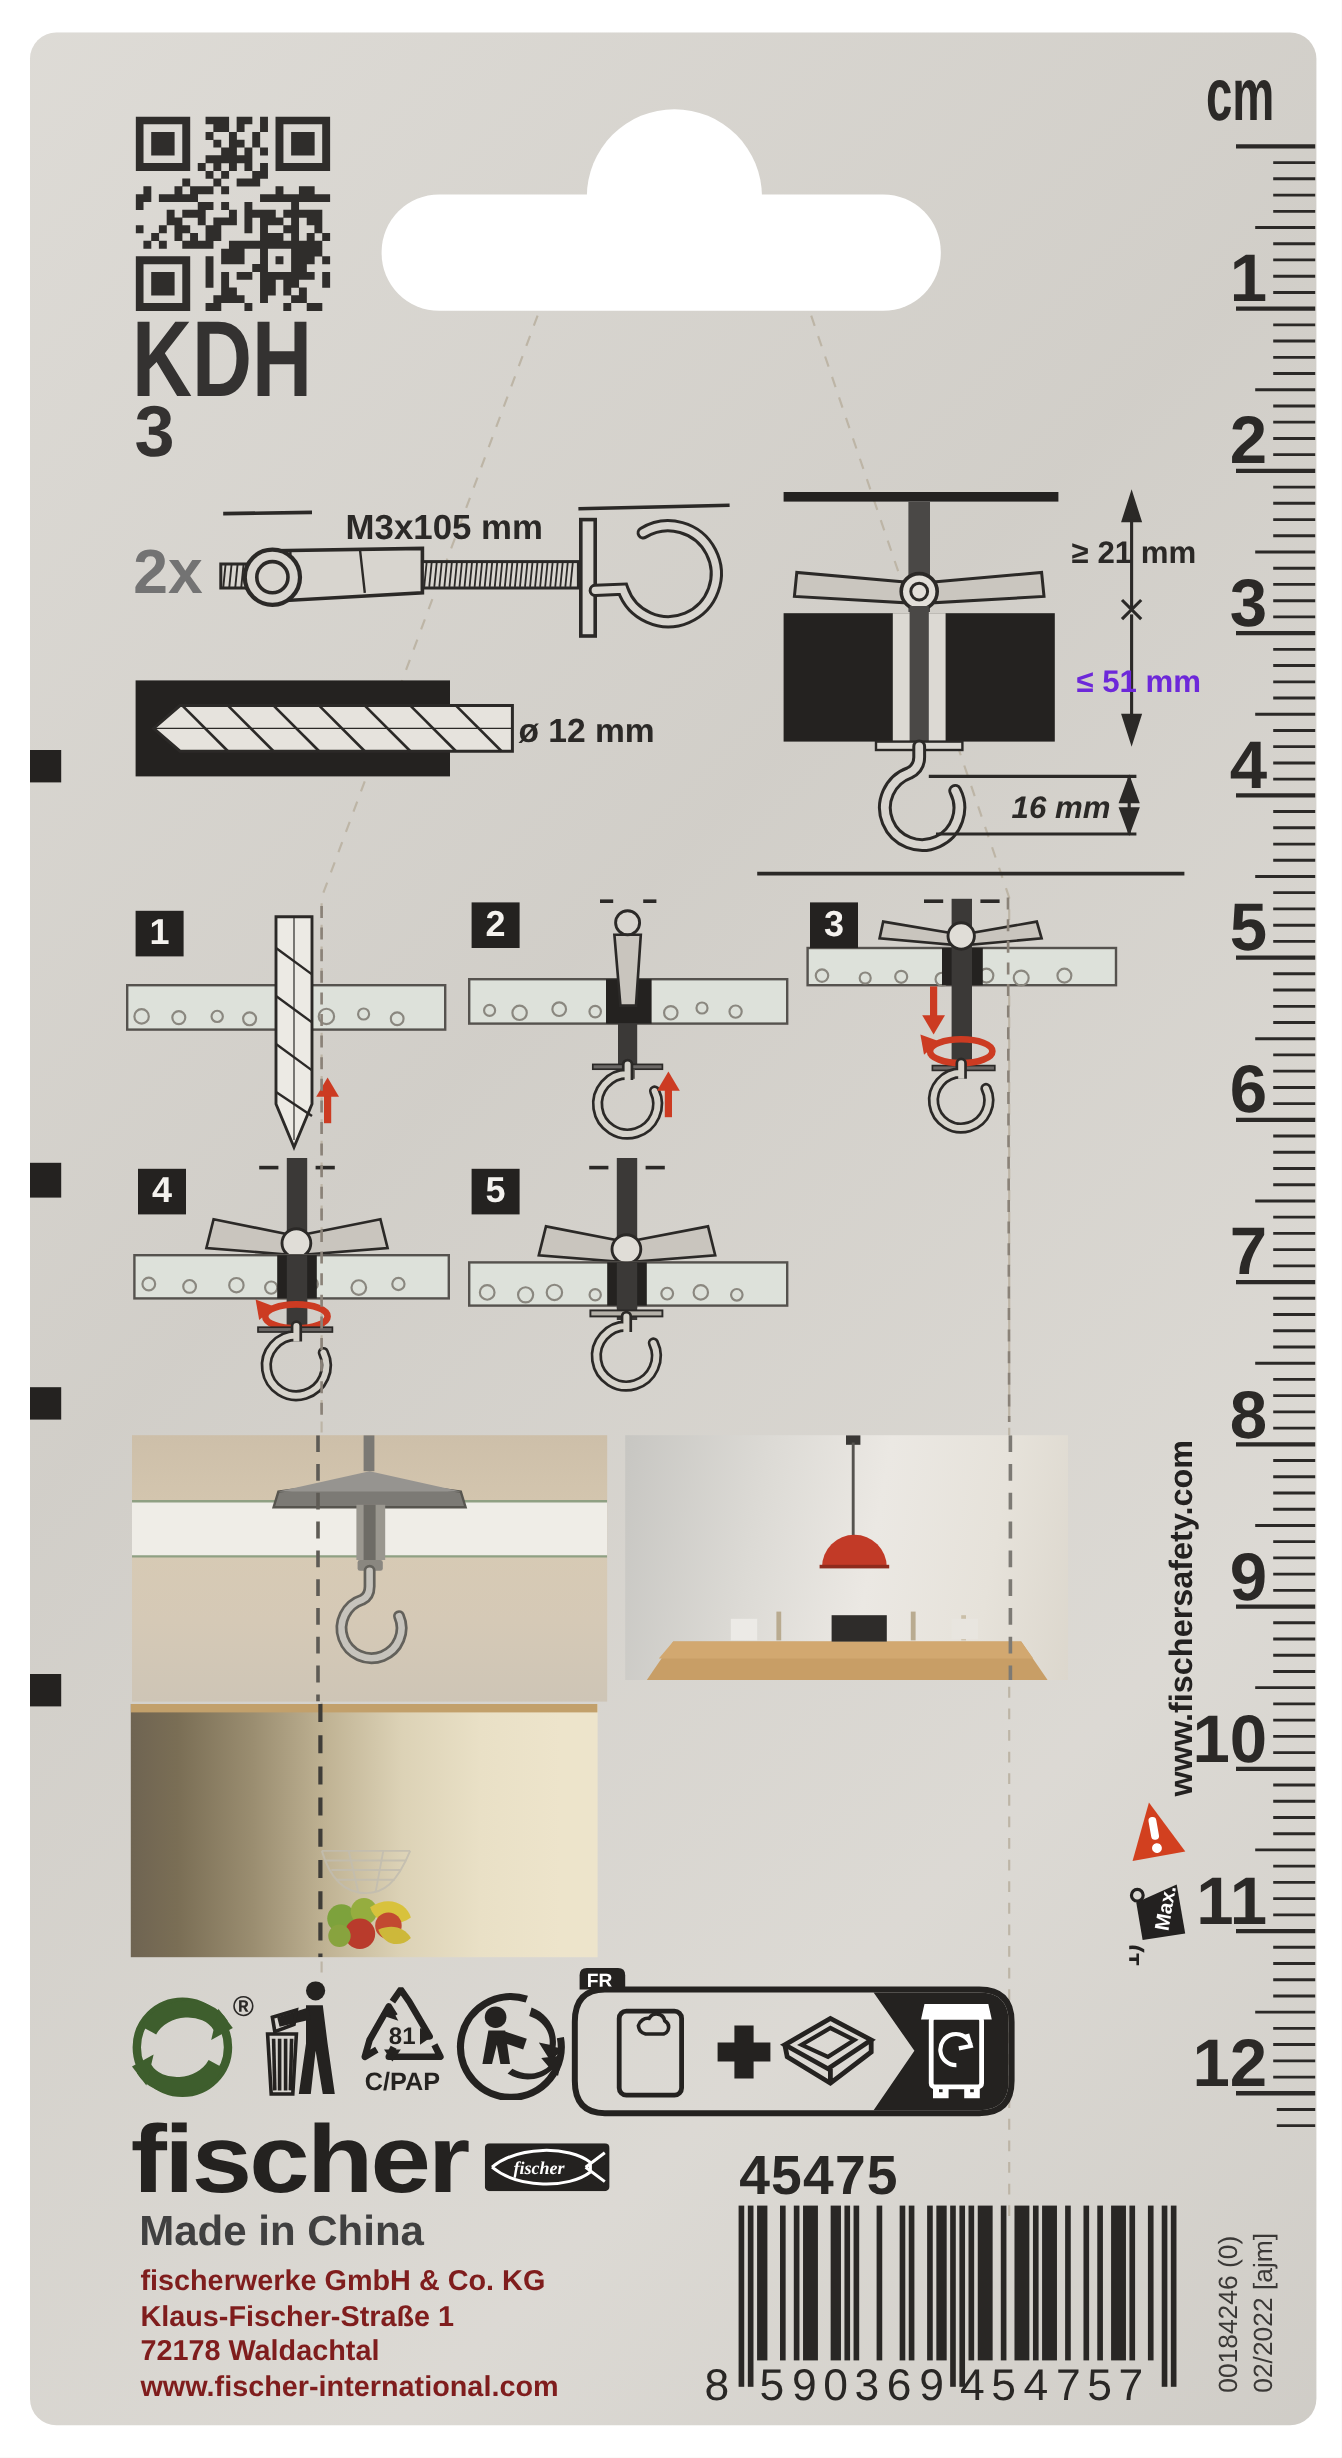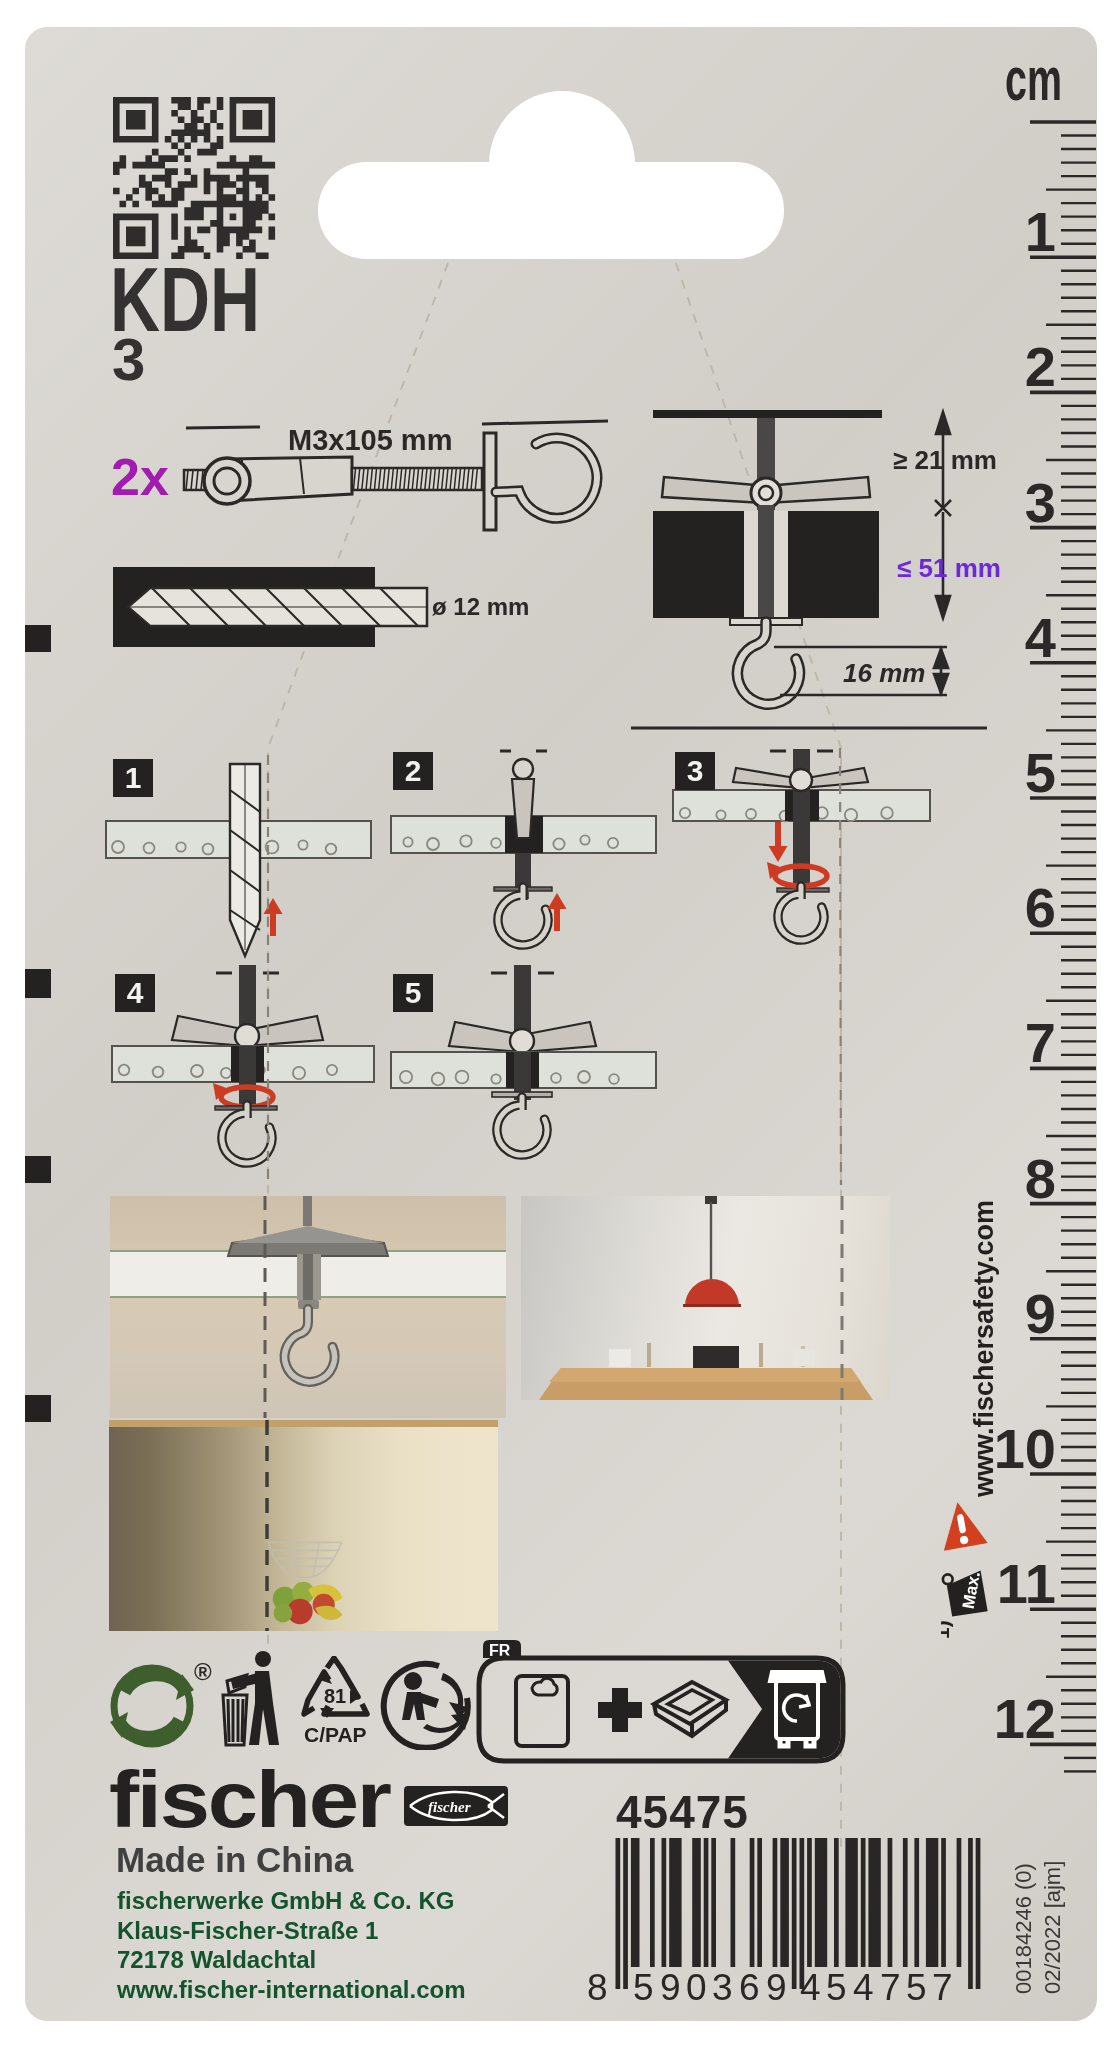--- a/index.html
+++ b/index.html
@@ -27,21 +27,21 @@
 
 <div class="abs b" style="left:112px;top:325px;font-size:60px;color:#343231;">3</div>
 
 <svg class="abs" style="left:0;top:0;" width="1118" height="2048" viewBox="0 0 1118 2048">
 <g stroke="#bdb5a6" stroke-width="1.8" fill="none" stroke-dasharray="9 9">
 <path d="M448 263 L268 748 L268 1660"></path>
 <path d="M676 263 L841 748 L841 1855"></path>
 </g>
     </svg>
 
-<div class="abs b" style="left:111px;top:447px;font-size:52px;color:#a21caf;">2x</div>
+<div class="abs b" style="left:111px;top:447px;font-size:52px;color:#737373;">2x</div>
 
 <svg class="abs" style="left:160px;top:405px;" width="470 " height="140" viewBox="160 405 470 140">
 <g stroke="#2b2927" fill="none">
 
 <line x1="186" y1="428" x2="260" y2="427" stroke-width="3"></line>
 
 <line x1="482" y1="424" x2="608" y2="421" stroke-width="3"></line>
 
 <rect x="184" y="470" width="26" height="20" stroke-width="2.5" fill="#d8d5cf"></rect>
 <g stroke-width="1.6">
@@ -114,21 +114,21 @@
         <path d="M190 588 L228 626"></path>
         <path d="M228 588 L266 626"></path>
         <path d="M266 588 L304 626"></path>
         <path d="M304 588 L342 626"></path>
         <path d="M342 588 L380 626"></path>
         <path d="M380 588 L418 626"></path>
         <path d="M128 607 L427 607" stroke-width="1.2"></path>
 </g>
     </svg>
 
-<div class="abs b" style="left:432px;top:593px;font-size:24px;color:#2b2927;">ø 12 mm</div>
+<div class="abs b" style="left:432px;top:593px;font-size:28px;color:#2b2927;">ø 12 mm</div>
 
 <svg class="abs" style="left:630px;top:395px;" width="370" height="345" viewBox="630 395 370 345">
 <g>
 
 <rect x="653" y="410" width="229" height="8" fill="#242220"></rect>
 
 <rect x="757" y="418" width="18" height="92" fill="#4a4846"></rect>
 
 <path d="M766 486 L664 477 L662 497 L766 503 Z" fill="#cac6bf" stroke="#2b2927" stroke-width="2.5"></path>
 <path d="M766 486 L868 477 L870 497 L766 503 Z" fill="#cac6bf" stroke="#2b2927" stroke-width="2.5"></path>
@@ -707,18 +707,18 @@
       <text x="853" y="2000" font-family="Liberation Sans,sans-serif" font-size="37" fill="#292725">4</text>
       <text x="880" y="2000" font-family="Liberation Sans,sans-serif" font-size="37" fill="#292725">7</text>
       <text x="906" y="2000" font-family="Liberation Sans,sans-serif" font-size="37" fill="#292725">5</text>
       <text x="932" y="2000" font-family="Liberation Sans,sans-serif" font-size="37" fill="#292725">7</text>
     </svg>
 
 <div class="abs b" style="left:616px;top:1785px;font-size:46px;letter-spacing:1px;color:#292725;">45475</div>
 
 <div class="abs b" style="left:116px;top:1840px;font-size:35px;color:#404040;">Made in China</div>
 
-<div class="abs b" style="left:117px;top:1886px;font-size:24px;line-height:29.6px;color:#14532d;">fischerwerke GmbH &amp; Co. KG<br>Klaus-Fischer-Straße 1<br>72178 Waldachtal<br>www.fischer-international.com</div>
+<div class="abs b" style="left:117px;top:1886px;font-size:24px;line-height:29.6px;color:#7f1d1d;">fischerwerke GmbH &amp; Co. KG<br>Klaus-Fischer-Straße 1<br>72178 Waldachtal<br>www.fischer-international.com</div>
 
 <svg class="abs" style="left:985px;top:1840px;" width="80" height="180" viewBox="0 0 80 180">
 <text x="46" y="154" transform="rotate(-90 46 154)" font-family="Liberation Sans,sans-serif" font-size="22" fill="#3a3836">00184246 (0)</text>
 <text x="75" y="154" transform="rotate(-90 75 154)" font-family="Liberation Sans,sans-serif" font-size="22" fill="#3a3836">02/2022 [ajm]</text>
 </svg>
 </div>
 </body></html>

